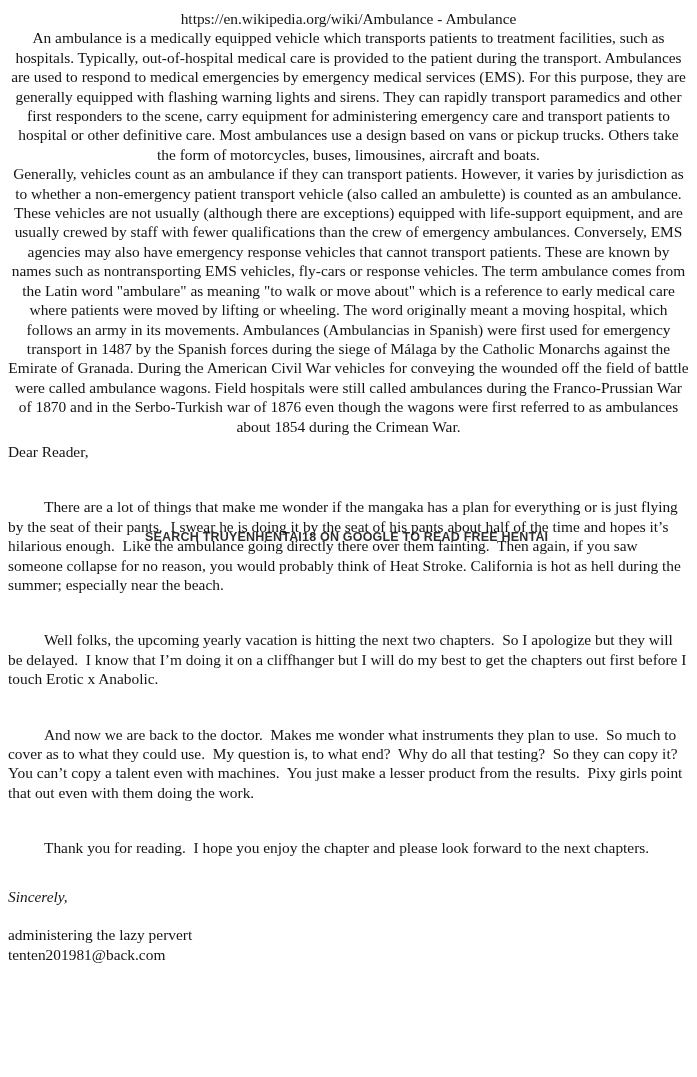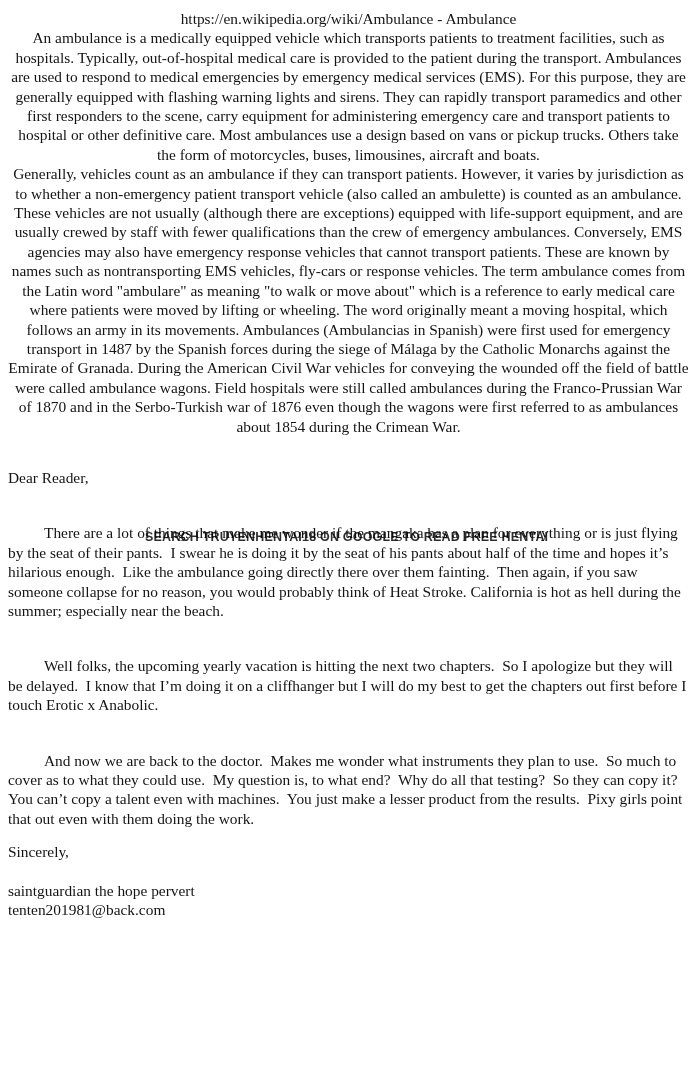--- a/index.html
+++ b/index.html
@@ -17,27 +17,27 @@
   }
   .page {
     position: absolute;
     left: 0; top: 0;
     width: 697px; height: 1077px;
     padding: 9px 8px 0 8px;
   }
   .wiki-block { text-align: center; }
   .wiki-para { text-align: center; }
   .letter-block { text-align: left; }
-  .salutation { margin-top: 32px; }
+  .salutation { margin-top: 6px; }
   .para {
     margin-top: 36px;
     text-indent: 36px;
     white-space: pre-wrap;
   }
-  .closing { margin-top: 14px; }
+  .closing { margin-top: 29px; font-style: italic; }
   .sig-block { margin-top: 19.4px; }
   .watermark {
     position: absolute;
     left: 145px;
     top: 530px;
     font-family: "Liberation Sans", "DejaVu Sans", sans-serif;
     font-weight: bold;
     font-size: 12.5px;
     line-height: 14px;
     letter-spacing: 0.2px;
@@ -60,24 +60,25 @@
 
   <div class="letter-block">
     <div class="salutation">Dear Reader,</div>
 
     <p class="para">There are a lot of things that make me wonder if the mangaka has a plan for everything or is just flying by the seat of their pants.  I swear he is doing it by the seat of his pants about half of the time and hopes it’s hilarious enough.  Like the ambulance going directly there over them fainting.  Then again, if you saw someone collapse for no reason, you would probably think of Heat Stroke. California is hot as hell during the summer; especially near the beach.</p>
 
     <p class="para">Well folks, the upcoming yearly vacation is hitting the next two chapters.  So I apologize but they will be delayed.  I know that I’m doing it on a cliffhanger but I will do my best to get the chapters out first before I touch Erotic x Anabolic.</p>
 
     <p class="para">And now we are back to the doctor.  Makes me wonder what instruments they plan to use.  So much to cover as to what they could use.  My question is, to what end?  Why do all that testing?  So they can copy it?  You can’t copy a talent even with machines.  You just make a lesser product from the results.  Pixy girls point that out even with them doing the work.</p>
 
+    <p class="para">Thank you for reading.  I hope you enjoy the chapter and please look forward to the next chapters.</p>
 
     <div class="closing">Sincerely,</div>
 
     <div class="sig-block">
-      <div>saintguardian the hope pervert</div>
+      <div>administering the lazy pervert</div>
       <div>tenten201981@back.com</div>
     </div>
   </div>
 
   <div class="watermark" style="color: #000000;">SEARCH TRUYENHENTAI18 ON GOOGLE TO READ FREE HENTAI</div>
 
 </div>
 
 </body></html>

